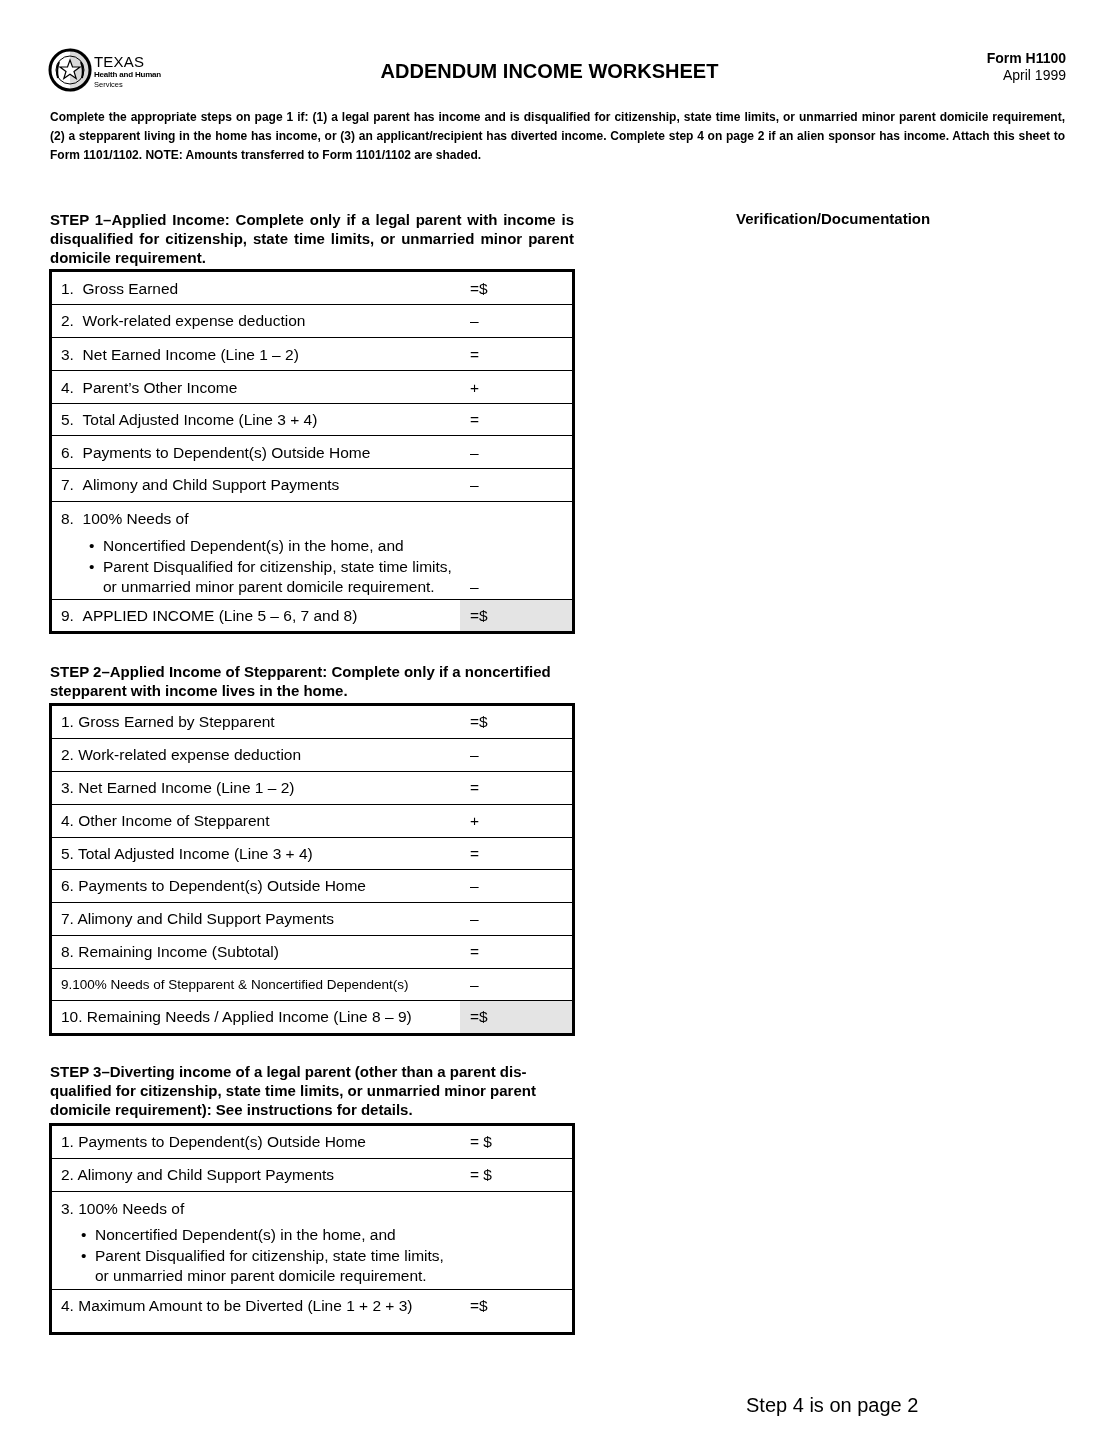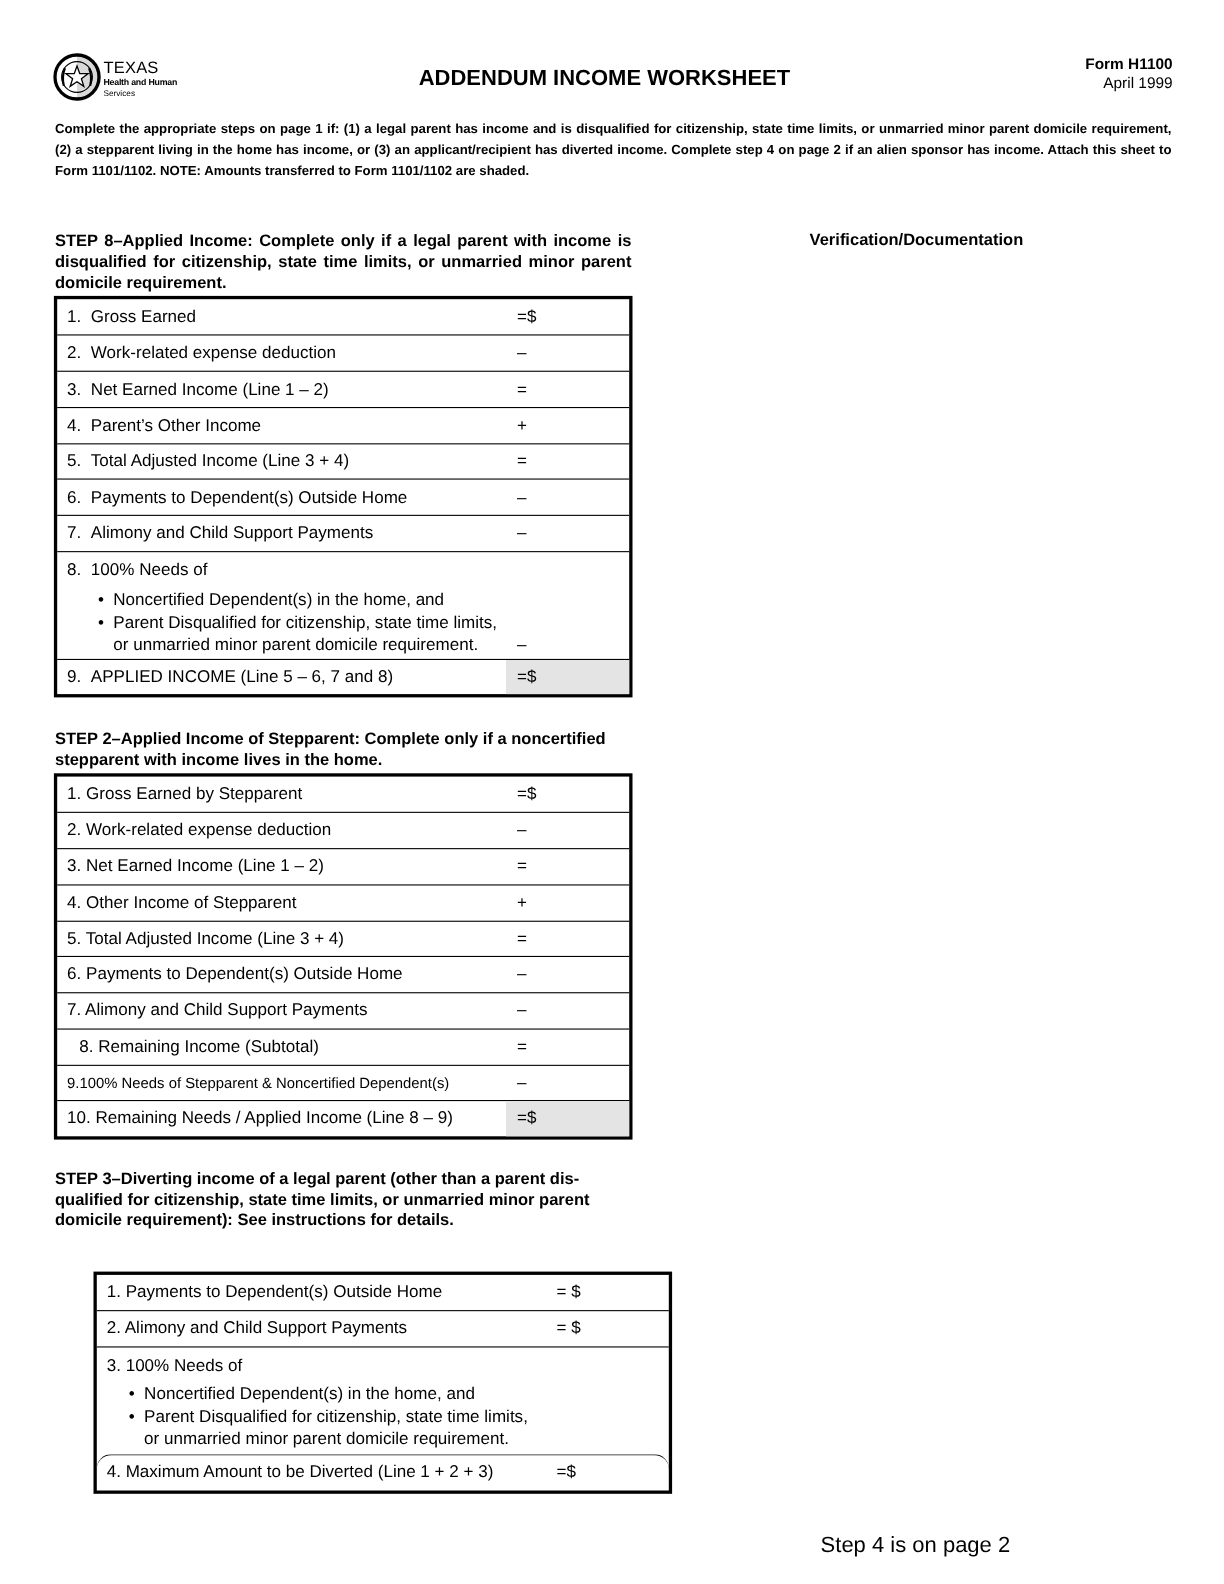--- a/index.html
+++ b/index.html
@@ -66,21 +66,21 @@
 
 <div id="form-id" class="abs">
   <div class="num">Form H1100</div>
   <div>April 1999</div>
 </div>
 
 <div id="intro" class="abs">Complete the appropriate steps on page 1 if: (1) a legal parent has income and is disqualified for citizenship, state time limits, or unmarried minor parent domicile requirement, (2) a stepparent living in the home has income, or (3) an applicant/recipient has diverted income. Complete step 4 on page 2 if an alien sponsor has income. Attach this sheet to Form 1101/1102. NOTE: Amounts transferred to Form 1101/1102 are shaded.</div>
 
 <div id="verif" class="abs">Verification/Documentation</div>
 
-<div class="step-head" style="top:210px;">STEP 8–Applied Income: Complete only if a legal parent with income is disqualified for citizenship, state time limits, or unmarried minor parent domicile requirement.</div>
+<div class="step-head" style="top:210px;">STEP 1–Applied Income: Complete only if a legal parent with income is disqualified for citizenship, state time limits, or unmarried minor parent domicile requirement.</div>
 <div class="tbl" style="top:269px;">
   <div class="row" style="height:32px;">
     <span class="lbl" style="top:8px;"><span>1.</span>&nbsp;&nbsp;<span>Gross Earned</span></span>
     <span class="op" style="top:8px;">=$</span>
   </div>
   <div class="row" style="height:33px;">
     <span class="lbl" style="top:7px;"><span>2.</span>&nbsp;&nbsp;<span>Work-related expense deduction</span></span>
     <span class="op" style="top:7px;">–</span>
   </div>
   <div class="row" style="height:33px;">
@@ -141,49 +141,49 @@
   </div>
   <div class="row" style="height:33px;">
     <span class="lbl" style="top:7px;">6. Payments to Dependent(s) Outside Home</span>
     <span class="op" style="top:7px;">–</span>
   </div>
   <div class="row" style="height:33px;">
     <span class="lbl" style="top:7px;">7. Alimony and Child Support Payments</span>
     <span class="op" style="top:7px;">–</span>
   </div>
   <div class="row" style="height:33px;">
-    <span class="lbl" style="top:7px;margin-left:11px;">8. Remaining Income (Subtotal)</span>
+    <span class="lbl" style="top:7px;">8. Remaining Income (Subtotal)</span>
     <span class="op" style="top:7px;">=</span>
   </div>
   <div class="row" style="height:32px;">
     <span class="lbl" style="top:8px; font-size:13.5px;">9.100% Needs of Stepparent &amp; Noncertified Dependent(s)</span>
     <span class="op" style="top:7px;">–</span>
   </div>
   <div class="row shaded" style="height:33px;">
     <span class="shade" style="background: rgb(228, 228, 228);"></span>
     <span class="lbl" style="top:7px;">10. Remaining Needs / Applied Income (Line 8 – 9)</span>
     <span class="op" style="top:7px;">=$</span>
   </div>
 </div>
 
 <div class="step-head" style="top:1062px; text-align:left;">STEP 3–Diverting income of a legal parent (other than a parent dis-qualified for citizenship, state time limits, or unmarried minor parent domicile requirement): See instructions for details.</div>
-<div class="tbl" style="top:1156px;margin-left:36px;">
+<div class="tbl" style="top:1123px;">
   <div class="row" style="height:32px;">
     <span class="lbl" style="top:7px;">1. Payments to Dependent(s) Outside Home</span>
     <span class="op" style="top:7px;">= $</span>
   </div>
   <div class="row" style="height:33px;">
     <span class="lbl" style="top:7px;">2. Alimony and Child Support Payments</span>
     <span class="op" style="top:7px;">= $</span>
   </div>
   <div class="row tall" style="height:98px;">
     <span class="lbl" style="top:8px;">3. 100% Needs of</span>
     <span class="bul" style="left:43px; top:34px;">Noncertified Dependent(s) in the home, and</span>
     <span class="bul" style="left:43px; top:55px;">Parent Disqualified for citizenship, state time limits,</span>
     <span style="position:absolute; left:43px; top:75px; white-space:nowrap;">or unmarried minor parent domicile requirement.</span>
   </div>
-  <div class="row" style="height:33px;border-radius:13px;">
+  <div class="row" style="height:43px;">
     <span class="lbl" style="top:7px;">4. Maximum Amount to be Diverted (Line 1 + 2 + 3)</span>
     <span class="op" style="top:7px;">=$</span>
   </div>
 </div>
 
 <div id="step4" class="abs">Step 4 is on page 2</div>
 
 </body></html>

